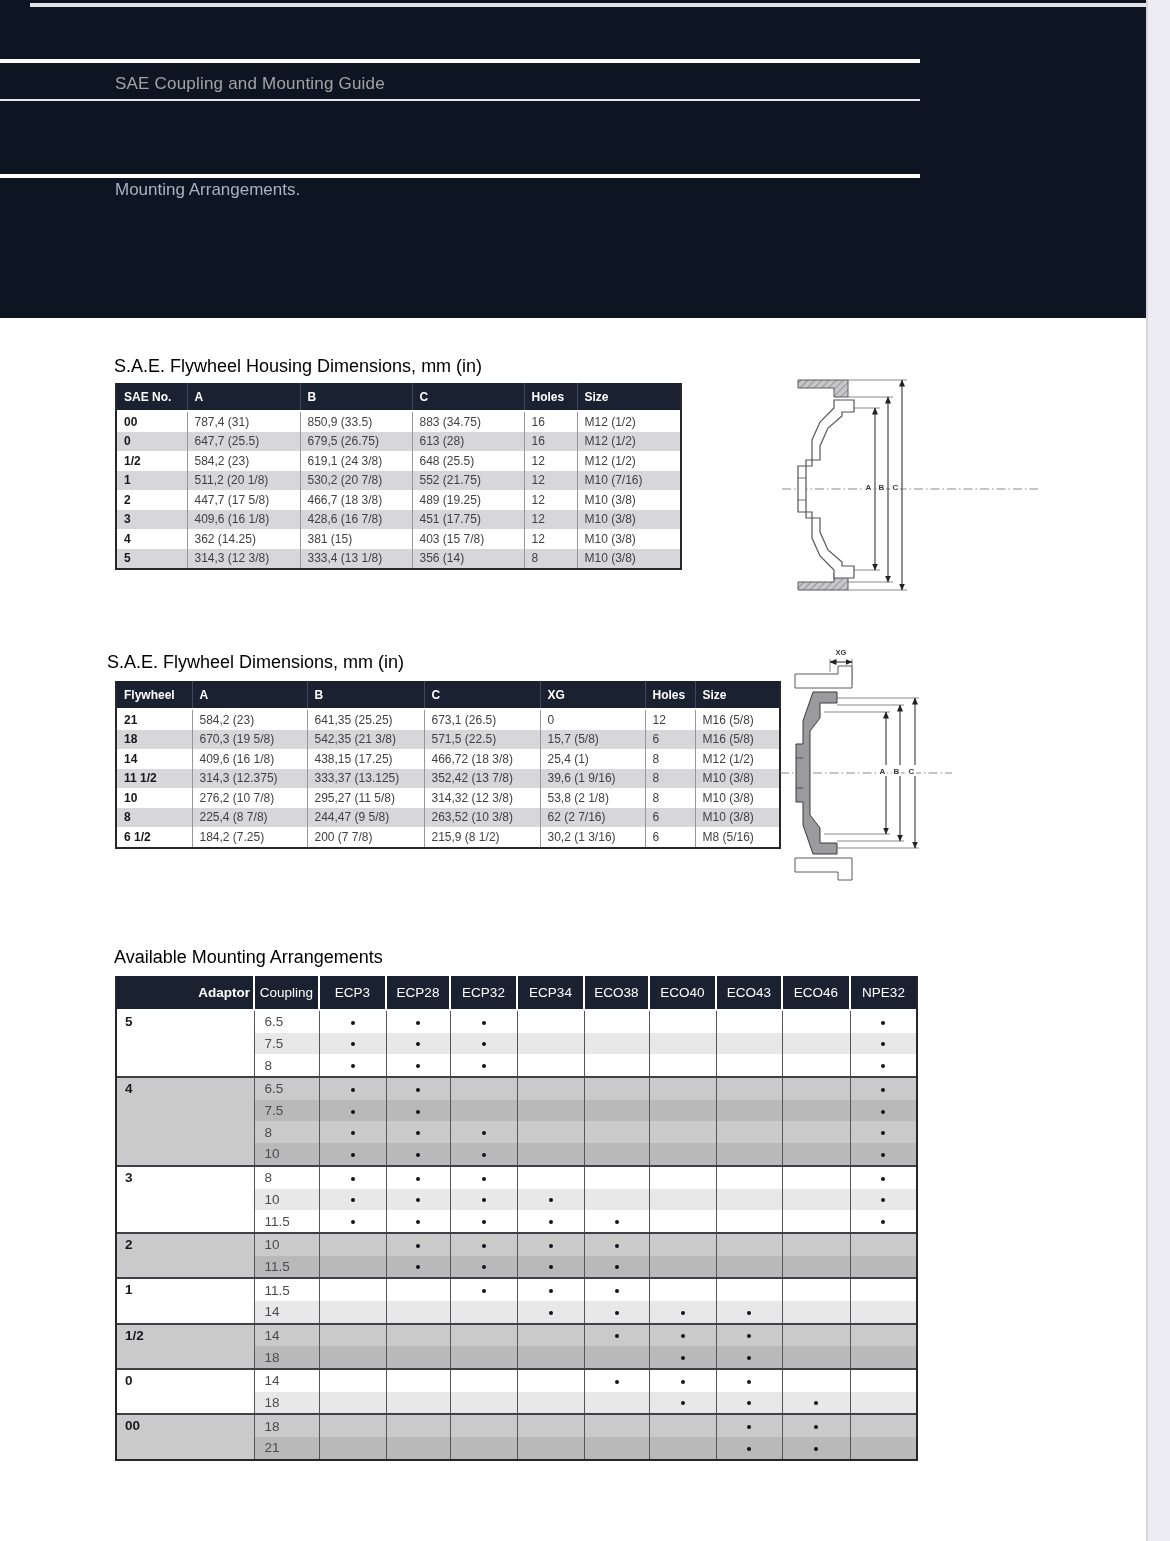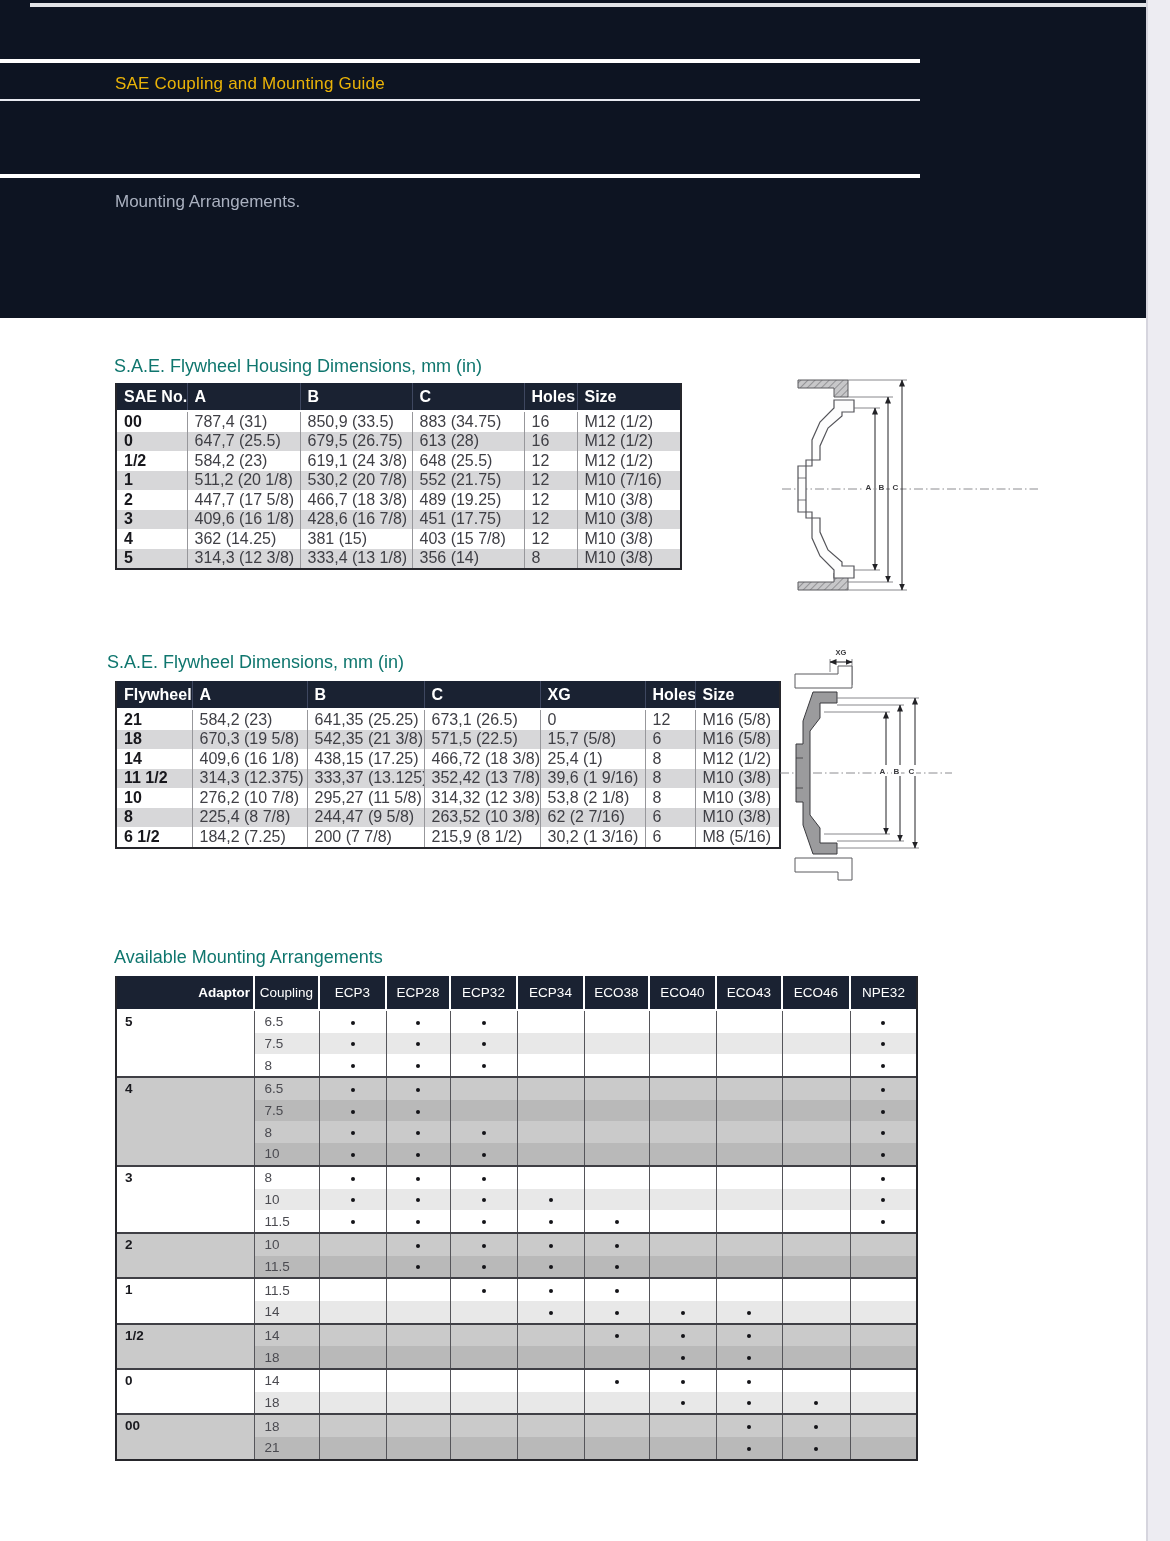--- a/index.html
+++ b/index.html
@@ -7,36 +7,36 @@
         font-family:"Liberation Sans","DejaVu Sans",sans-serif;}
   
   .edge-strip{position:absolute;left:1146px;top:0;width:24px;height:1541px;background:#edecf2;border-left:2px solid #d6d5de;box-sizing:border-box;}
   
   .masthead{position:absolute;left:0;top:0;width:1146px;height:318px;background:#0d1422;}
   .top-hairline{position:absolute;left:30px;top:3px;width:1116px;height:4px;background:#f4f5f9;opacity:.92;}
   .rule{position:absolute;left:0;background:#ffffff;}
   .rule1{top:59px;width:920px;height:4px;}
   .rule2{top:99px;width:920px;height:2px;background:#e7e9f0;}
   .rule3{top:174px;width:920px;height:4px;}
-  .breadcrumb{position:absolute;left:115px;top:74px;font-size:17px;color:#eab308;letter-spacing:.2px;}
+  .breadcrumb{position:absolute;left:115px;top:74px;font-size:17px;color:#a3a3a3;letter-spacing:.2px;}
   .doc-title{position:absolute;left:111px;top:106px;font-size:45px;font-weight:700;color:#ffffff;letter-spacing:-.5px;white-space:nowrap;}
-  .tagline{position:absolute;left:115px;top:192px;font-size:17px;color:#aab1c0;}
-
-  .section-title{position:absolute;font-size:18px;color:#0f766e;white-space:nowrap;}
+  .tagline{position:absolute;left:115px;top:180px;font-size:17px;color:#aab1c0;}
+
+  .section-title{position:absolute;font-size:18px;color:#000000;white-space:nowrap;}
   #housing-title{left:114px;top:356px;}
   #flywheel-title{left:107px;top:652px;}
   #mounting-title{left:114px;top:947px;}
 
   .tbl-wrap{position:absolute;border:2px solid #26262b;border-top:none;box-sizing:content-box;}
   #housing-wrap{left:115px;top:383px;width:563px;}
   #flywheel-wrap{left:115px;top:681px;width:662px;}
   #mounting-wrap{left:115px;top:976px;width:799px;}
 
   table{border-collapse:collapse;table-layout:fixed;width:100%;}
-  .dim-table{font-size:16px;}
+  .dim-table{font-size:12px;}
   .dim-table th{background:#1a2232;color:#ffffff;font-weight:700;text-align:left;
       height:23px;padding:2px 7px;border-left:1px solid #3e4760;white-space:nowrap;overflow:hidden;}
   .dim-table th:first-child{border-left:none;}
   .dim-table td{height:19.5px;padding:0 7px;color:#3f3f45;border-left:1px solid #97979b;white-space:nowrap;overflow:hidden;}
   .dim-table td:first-child{border-left:none;font-weight:700;color:#17171c;}
   .dim-table tbody tr:nth-child(even){background:#d7d7d9;}
   .dim-table tbody tr:first-child td{border-top:2.5px solid #ffffff;}
 
   .mnt-table{font-size:13.5px;}
   .mnt-table th{background:#1a2232;color:#ffffff;font-weight:400;text-align:center;

